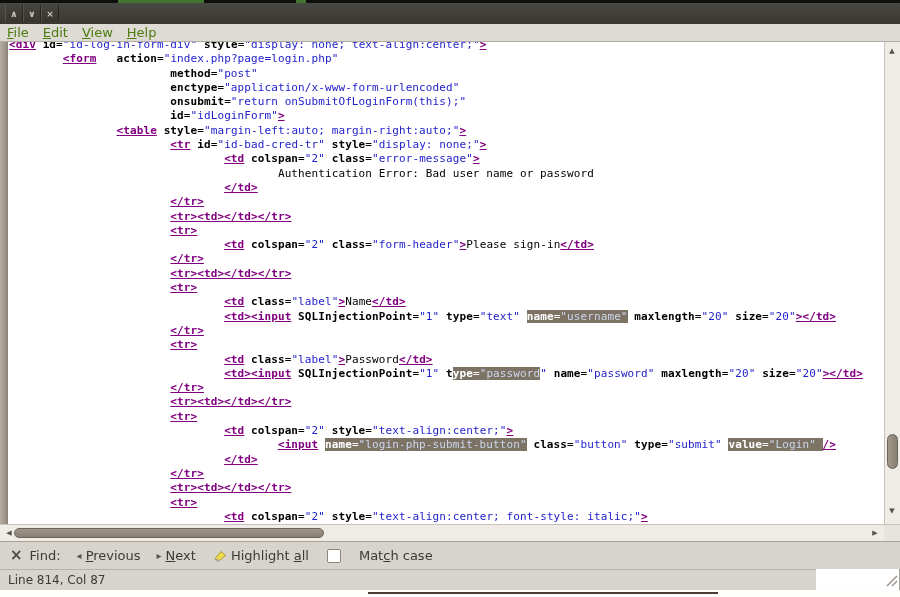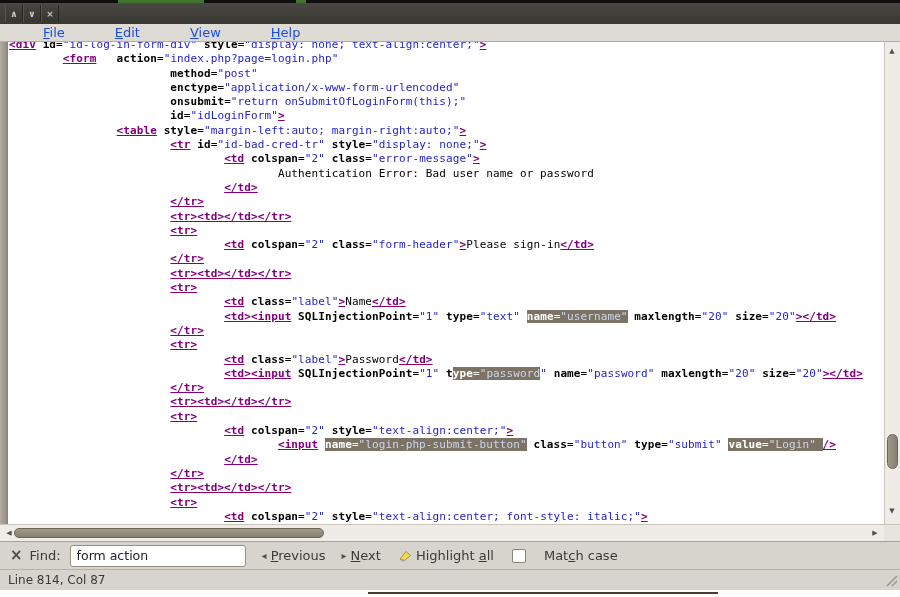--- a/index.html
+++ b/index.html
@@ -17,21 +17,21 @@
   .win-btns{display:flex;margin-left:5px;height:17px;}
   .win-btn{width:18px;height:17px;display:flex;align-items:center;justify-content:center;
            color:#ccc9c3;font-size:9px;font-weight:bold;cursor:default;
            border-right:1px solid #26251f;border-left:1px solid #56544d;
            background:linear-gradient(#46443f,#363530);box-sizing:border-box;}
   .title-text{margin-left:9px;color:#f5f3f0;font-weight:bold;font-size:12.5px;white-space:nowrap;}
 
   
   .menubar{position:absolute;left:0;top:24px;width:900px;height:18px;background:#dedad4;
            border-bottom:1px solid #b2aca3;box-sizing:border-box;display:flex;align-items:center;}
-  .menu-item{padding:8px 7px;font-size:13px;color:#1d4ed8;cursor:default;margin-left:36px;}
+  .menu-item{padding:8px 7px;font-size:13px;color:#4d7c0f;cursor:default;}
   .uline{text-decoration:underline;}
 
   
   .content{position:absolute;left:0;top:42px;width:884px;height:482px;background:#fff;overflow:hidden;}
   .left-edge{position:absolute;left:0;top:42px;width:8px;height:482px;
              background:linear-gradient(90deg,#b6ada2,#9d948a 65%,#887f75);}
   .code{position:absolute;left:9px;top:-4px;font-family:"DejaVu Sans Mono",monospace;
         font-size:11px;line-height:14.3px;white-space:pre;letter-spacing:.1px;color:#000;}
   .st{color:#800080;font-weight:bold;text-decoration:underline;}
   .sa{color:#000;font-weight:bold;}
@@ -68,21 +68,21 @@
               padding:0 6px;outline:none;}
   .find-btn{display:flex;align-items:center;gap:4px;cursor:default;}
   .btn-prev{margin-left:16px;} .btn-next{margin-left:16px;}
   .tri{font-size:10px;color:#57544f;line-height:1;}
   .btn-hl{margin-left:16px;}
   .hl-icon{display:inline-block;line-height:0;}
   .chk-wrap{display:flex;align-items:center;gap:18px;margin-left:18px;cursor:default;}
   .checkbox{width:12px;height:12px;background:#fff;border:1px solid #8d8679;border-radius:2px;}
 
   
-  .statusbar{position:absolute;left:0;top:569px;width:900px;height:21px;background:#d7d3cd;
+  .statusbar{position:absolute;left:0;top:569px;width:816px;height:21px;background:#d7d3cd;
              border-top:1px solid #b8b2a9;box-sizing:border-box;display:flex;align-items:center;
              font-size:12px;color:#3b3a37;}
   .status-text{margin-left:8px;}
   .grip{position:absolute;right:2px;top:574px;line-height:0;}
 
   
   .bottom-strip{position:absolute;left:0;top:590px;width:900px;height:7px;background:#fdfdfc;}
   .bottom-line{position:absolute;left:368px;top:2px;width:350px;height:2px;background:#4a3a31;}
 </style>
 </head>
@@ -130,21 +130,20 @@
   <div class="hscroll">
     <div class="sb-arrow h-left">◀</div>
     <div class="h-thumb"></div>
     <div class="sb-arrow h-right">▶</div>
   </div>
   <div class="corner"></div>
 
   <div class="findbar">
     <div class="find-close">×</div>
     <div class="find-label">Find:</div>
-    <input class="find-input" type="text" value="form action" style="">
     <div class="find-btn btn-prev">
       <span class="tri">◂</span>
       <span><span class="uline">P</span><span>revious</span></span>
     </div>
     <div class="find-btn btn-next">
       <span class="tri">▸</span>
       <span><span class="uline">N</span><span>ext</span></span>
     </div>
     <div class="find-btn btn-hl">
       <span class="hl-icon">

